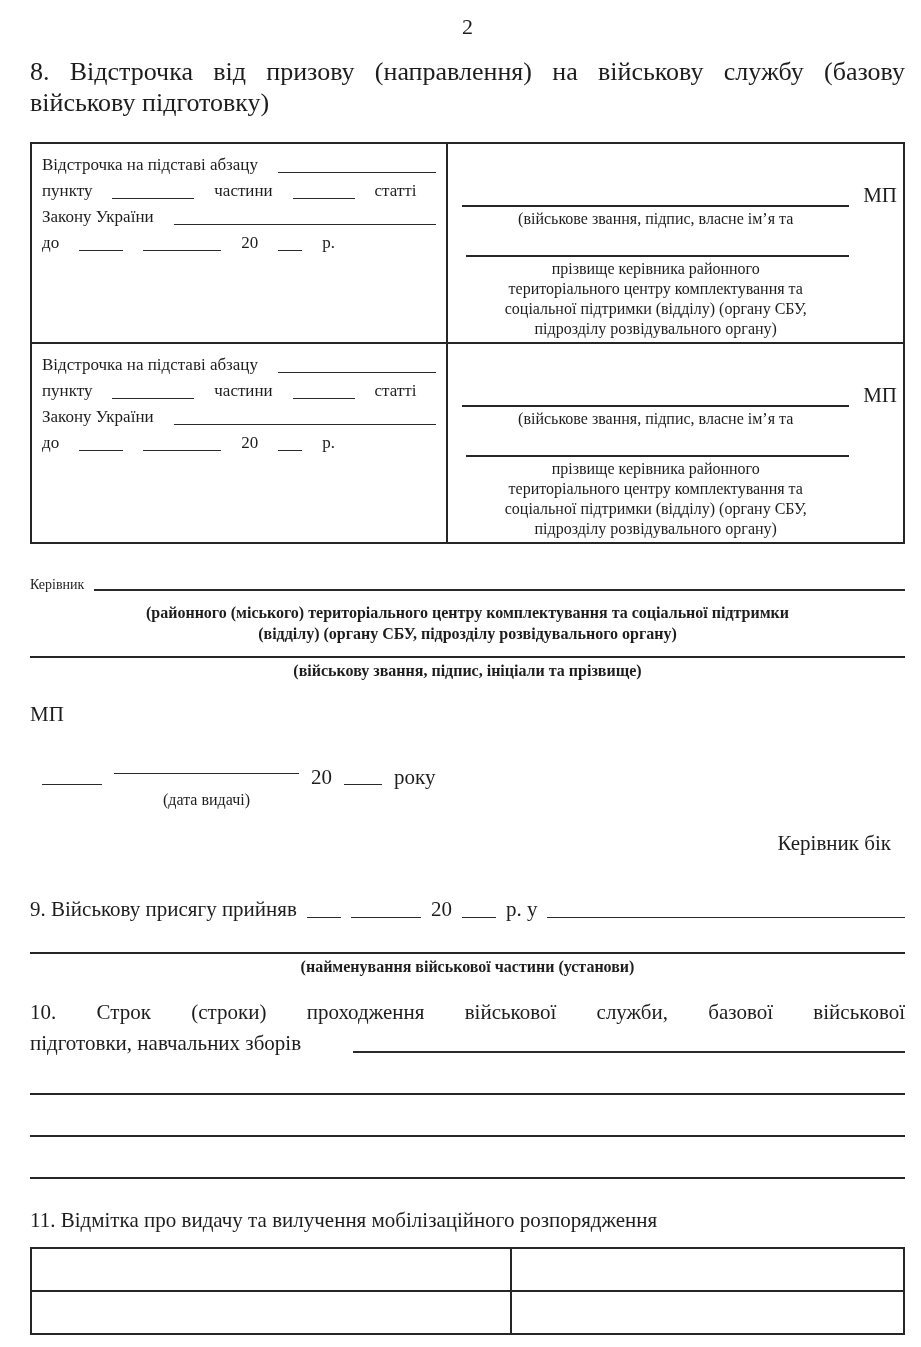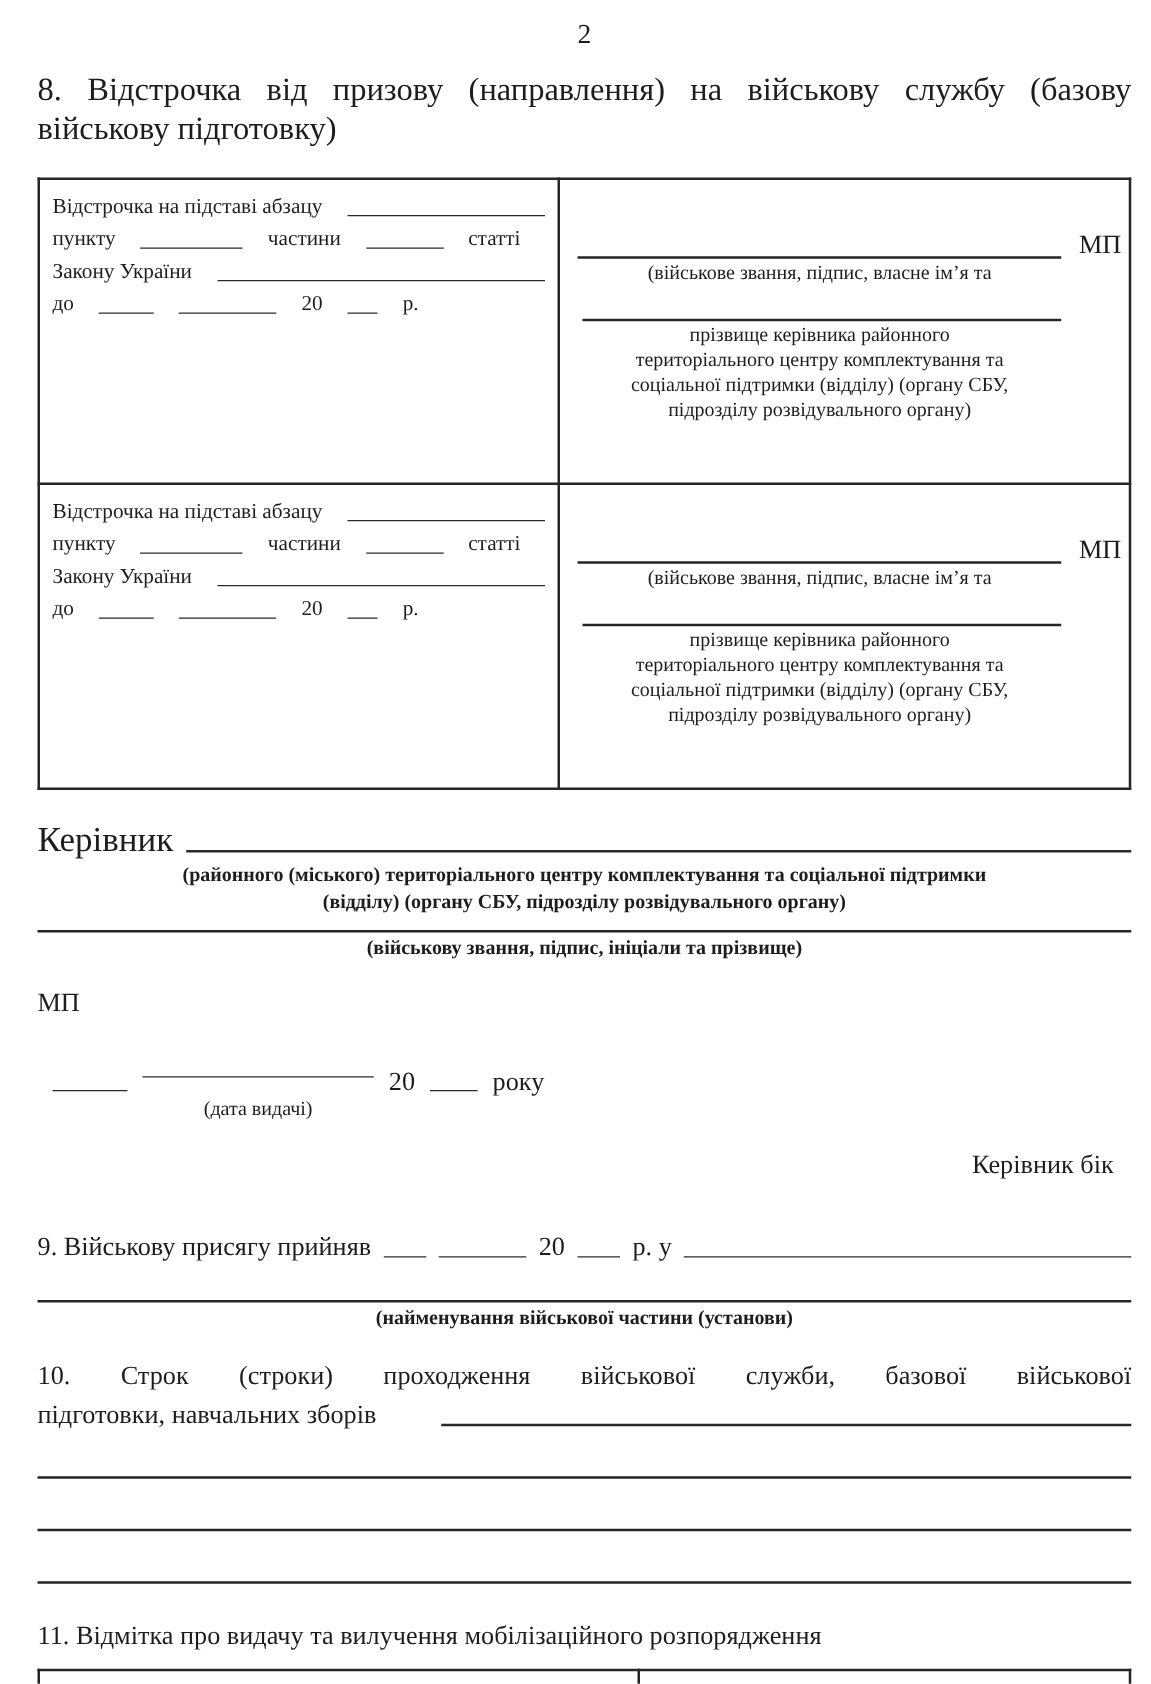--- a/index.html
+++ b/index.html
@@ -26,40 +26,40 @@
   .w44 { width: 44px; } .w60 { width: 60px; } .w68 { width: 68px; }
   .w70 { width: 70px; } .w78 { width: 78px; } .w90 { width: 90px; }
   .w185 { width: 185px; }
 
   
   .dtable {
     width: 100%; margin-top: 24px;
     border-collapse: collapse; table-layout: fixed;
   }
   .dtable td { border: 2px solid #262626; vertical-align: top; }
-  .dtable tr { height: 244px; padding-left: 34px; }
+  .dtable tr { height: 200px; padding-left: 34px; }
   .col-left { width: 47.7%; }
   .col-right { width: 52.3%; }
   .dleft { padding: 8px 10px 0 10px; font-size: 17px; }
   .fline { display: flex; align-items: flex-end; line-height: 26px; }
   .fline > * + * { margin-left: 20px; }
   .fline .bl { margin-bottom: 5px; }
   .fline .lab { white-space: nowrap; }
 
   .dright { padding: 0 6px 0 14px; font-size: 17px; }
   .sig-row { display: flex; align-items: flex-end; margin-top: 40px; }
   .sig-line { flex: 1 1 auto; border-bottom: 2px solid #262626; height: 20px; }
   .mp { width: 48px; text-align: right; font-size: 21px; line-height: 23px; padding-left: 10px; white-space: nowrap; }
   .rcap { text-align: center; font-size: 16px; line-height: 20px; margin-right: 48px; }
   .cap1 { margin-top: 2px; }
   .sig-line2 { border-bottom: 2px solid #262626; margin: 26px 48px 0 4px; height: 0; }
   .cap2 { margin-top: 2px; white-space: pre-line; }
 
   
-  .lead-row { display: flex; align-items: flex-end; margin-top: 26px; font-size: 28px; line-height: 30px; }
+  .lead-row { display: flex; align-items: center; margin-top: 26px; font-size: 14px; line-height: 30px; }
   .lead-row .lab { white-space: nowrap; margin-right: 10px; }
   .lead-row .bl { border-bottom-width: 2px; margin-bottom: 6px; height: 18px; }
   .ccap { text-align: center; font-size: 16px; line-height: 21px; margin-top: 2px; white-space: pre-line; font-weight: bold; }
   .full-line { border-bottom: 2px solid #262626; height: 0; }
   .ml12 { margin-top: 12px; }
   .stamp { font-size: 21px; line-height: 30px; margin-top: 18px; }
 
   
   .date-row { display: flex; align-items: flex-end; margin-top: 30px; margin-left: 12px; font-size: 21px; line-height: 26px; }
   .date-row > * + * { margin-left: 12px; }

